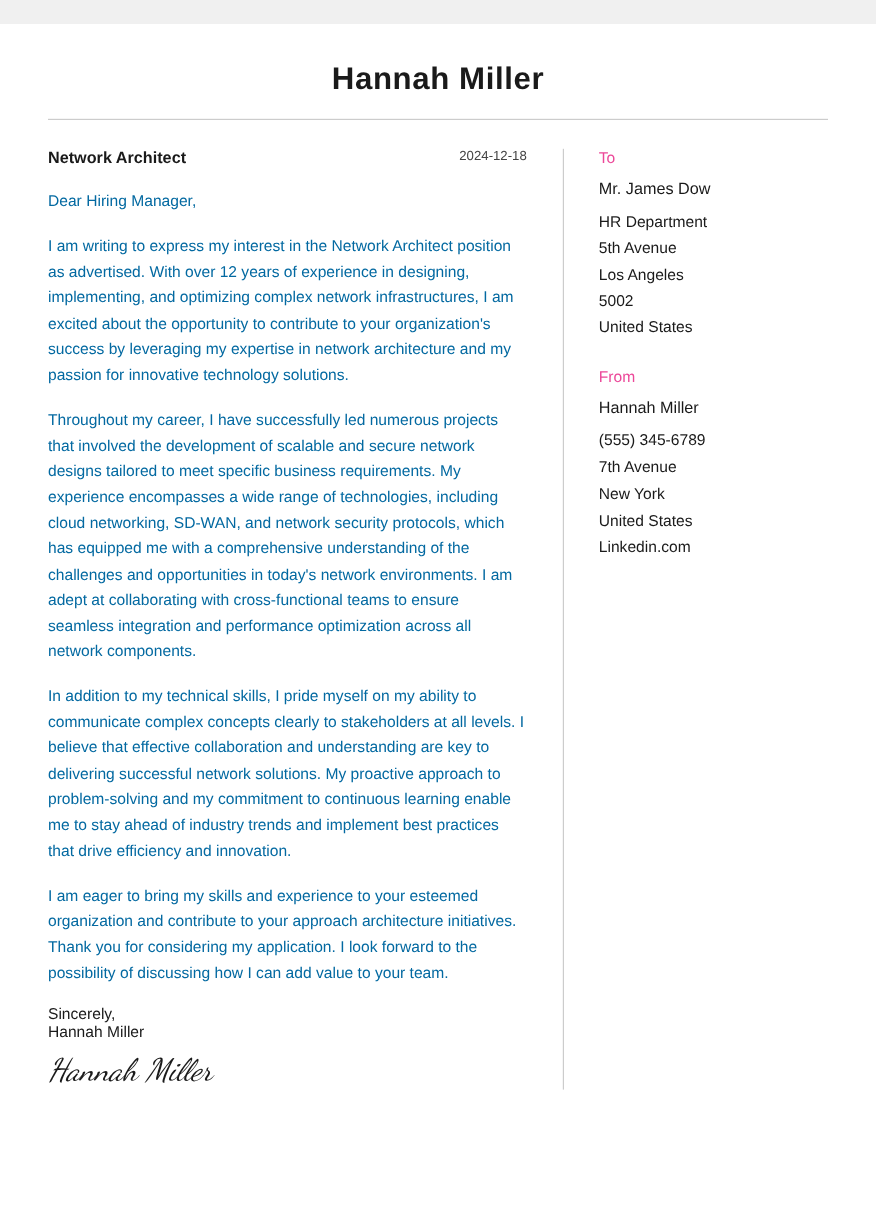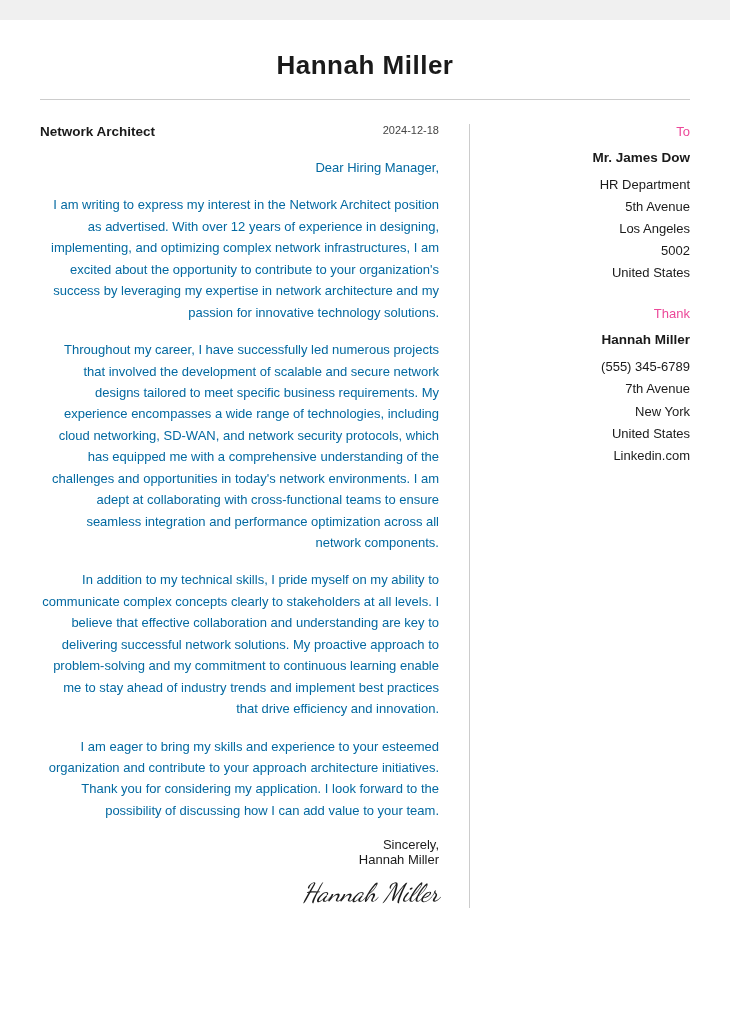--- a/index.html
+++ b/index.html
@@ -34,22 +34,21 @@
 
     .header h1 {
       font-size: 26px;
       font-weight: bold;
       color: #1a1a1a;
       letter-spacing: 0.5px;
     }
 
     .content-area {
       display: flex;
-      gap: 12px;
-      text-align: right;
+      gap: 1px;
     }
 
     .left-panel {
       flex: 0 0 430px;
       padding-right: 30px;
       border-right: 1px solid #cccccc;
     }
 
     .right-panel {
       flex: 1;
@@ -97,21 +96,21 @@
       font-style: italic;
     }
 
     .section-label {
       font-size: 13px;
       color: #ec4899;
       margin-bottom: 8px;
     }
 
     .section-name {
-      font-weight: bold;
+      font-weight: normal;
       font-size: 13.5px;
       color: #1a1a1a;
       margin-bottom: 4px;
     }
 
     .address-block {
       font-size: 13px;
       color: #1a1a1a;
       line-height: 1.7;
       margin-bottom: 22px;
@@ -164,21 +163,21 @@
           <div class="section-name">Mr. James Dow</div>
           <div>HR Department</div>
           <div>5th Avenue</div>
           <div>Los Angeles</div>
           <div>5002</div>
           <div>United States</div>
         </div>
       </div>
 
       <div class="from-section">
-        <div class="section-label">Thank</div>
+        <div class="section-label">From</div>
         <div class="address-block">
           <div class="section-name">Hannah Miller</div>
           <div>(555) 345-6789</div>
           <div>7th Avenue</div>
           <div>New York</div>
           <div>United States</div>
           <div>Linkedin.com</div>
         </div>
       </div>
 

